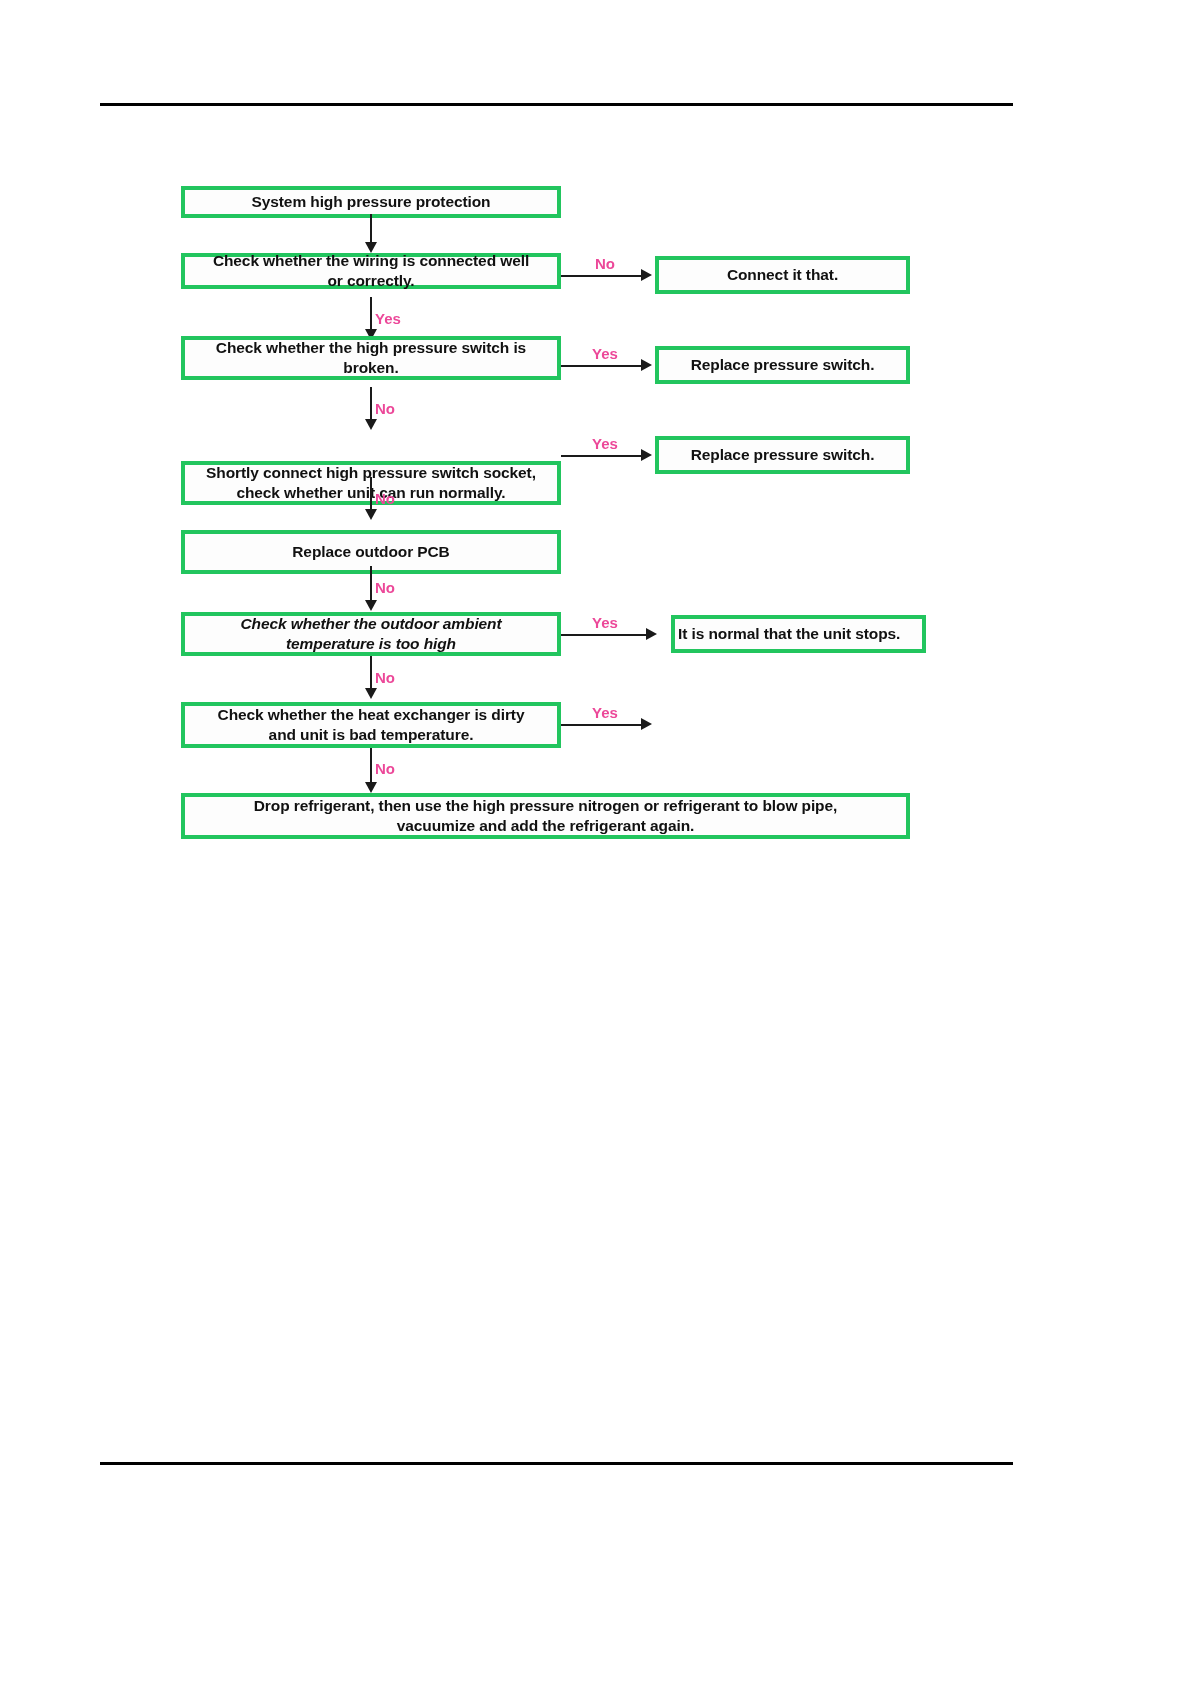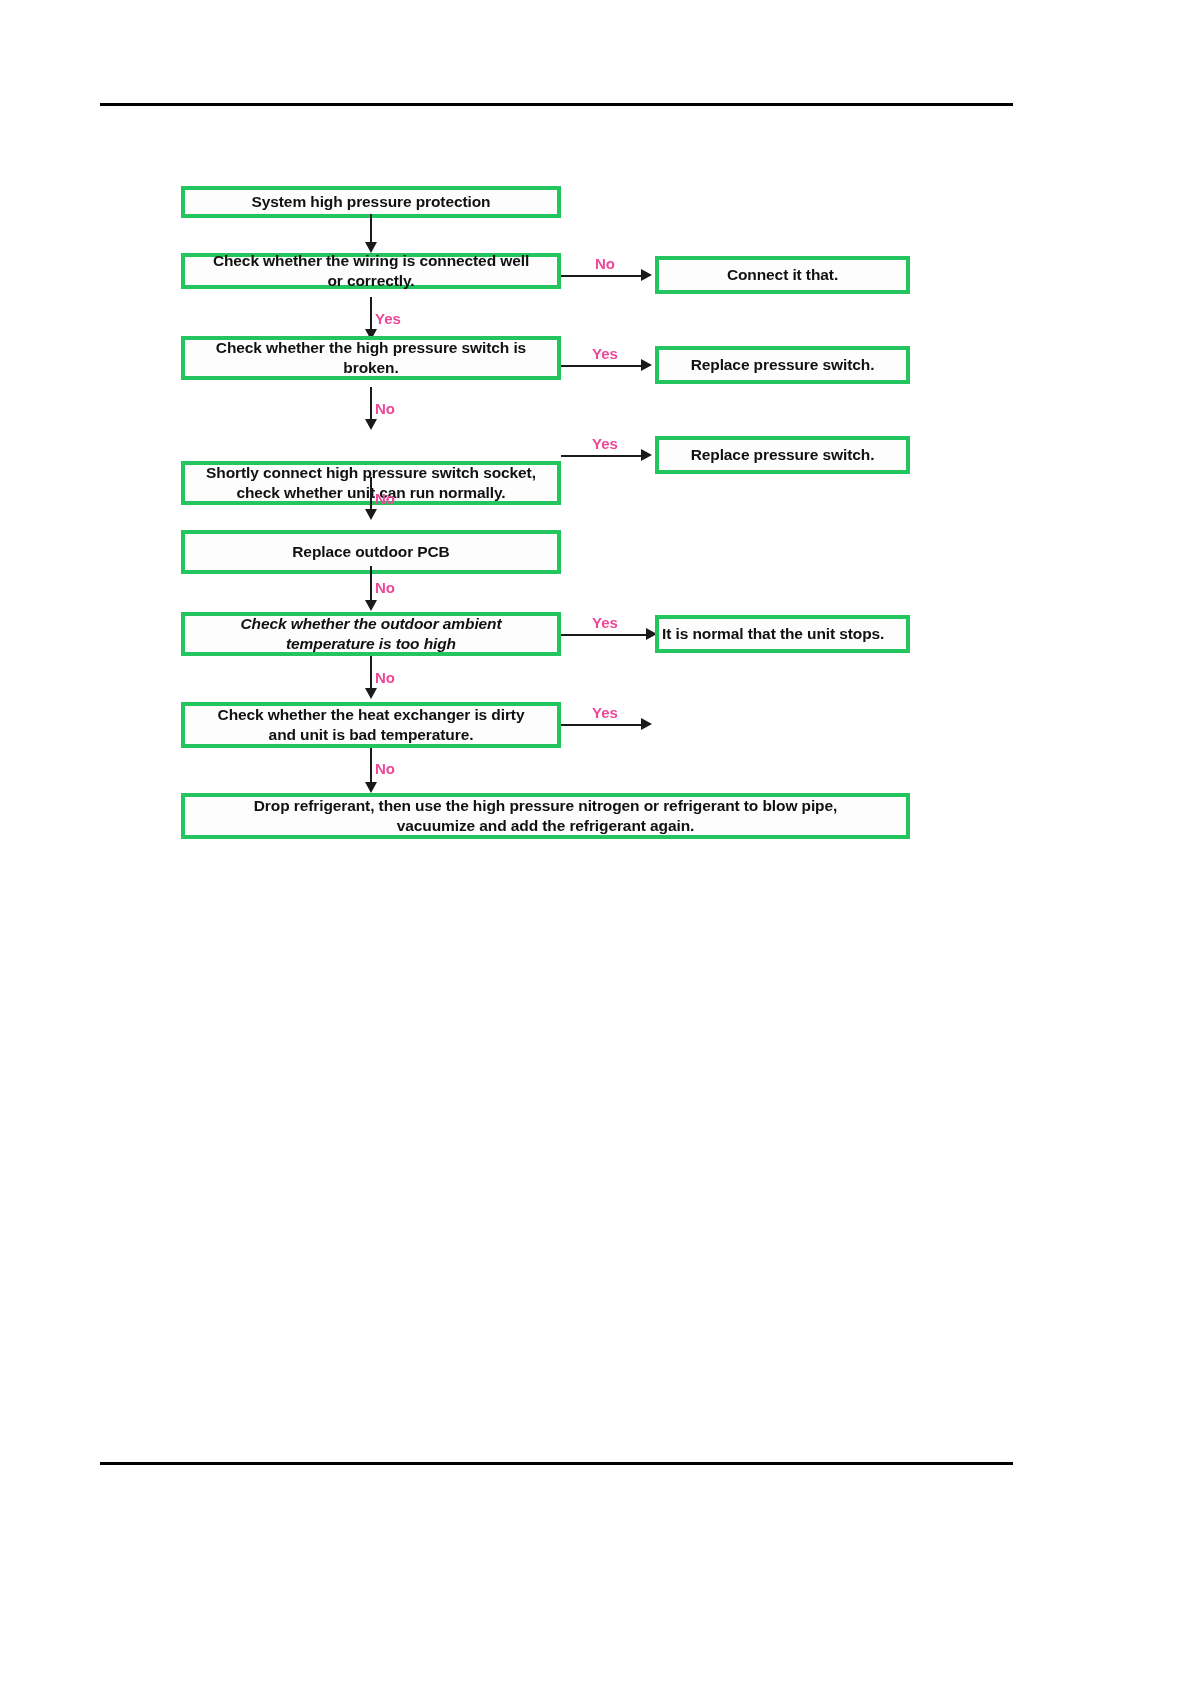--- a/index.html
+++ b/index.html
@@ -175,21 +175,21 @@
 
     <div class="node" style="left:181px; top:612px; width:380px; height:44px;font-style:italic;">
       <span class="txt">Check whether the outdoor ambient
 temperature is too high</span>
     </div>
 
     <div class="hline" style="left:561px; top:634px; width:88px;"></div>
     <div class="arrow-right" style="left:646px; top:628px;"></div>
     <div class="edge-label" style="left:592px; top:614px;">Yes</div>
 
-    <div class="node left-align" style="left:655px; top:615px; width:255px; height:38px;">
+    <div class="node left-align" style="left:671px; top:615px; width:255px; height:38px;">
       <span class="txt">It is normal that the unit stops.</span>
     </div>
 
     <div class="vline" style="left:370px; top:656px; height:34px;"></div>
     <div class="arrow-down" style="left:365px; top:688px;"></div>
     <div class="edge-label" style="left:375px; top:669px;">No</div>
 
     <div class="node" style="left:181px; top:702px; width:380px; height:46px;">
       <span class="txt">Check whether the heat exchanger is dirty
 and unit is bad temperature.</span>

